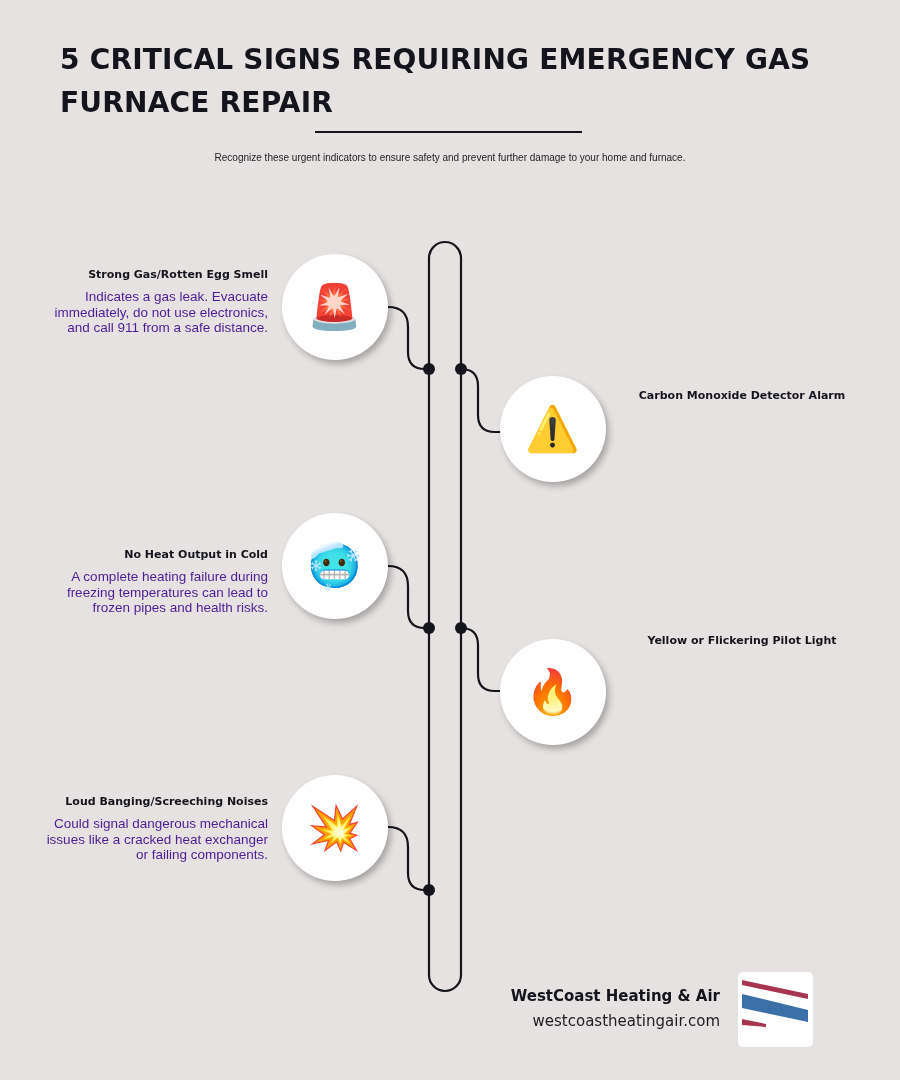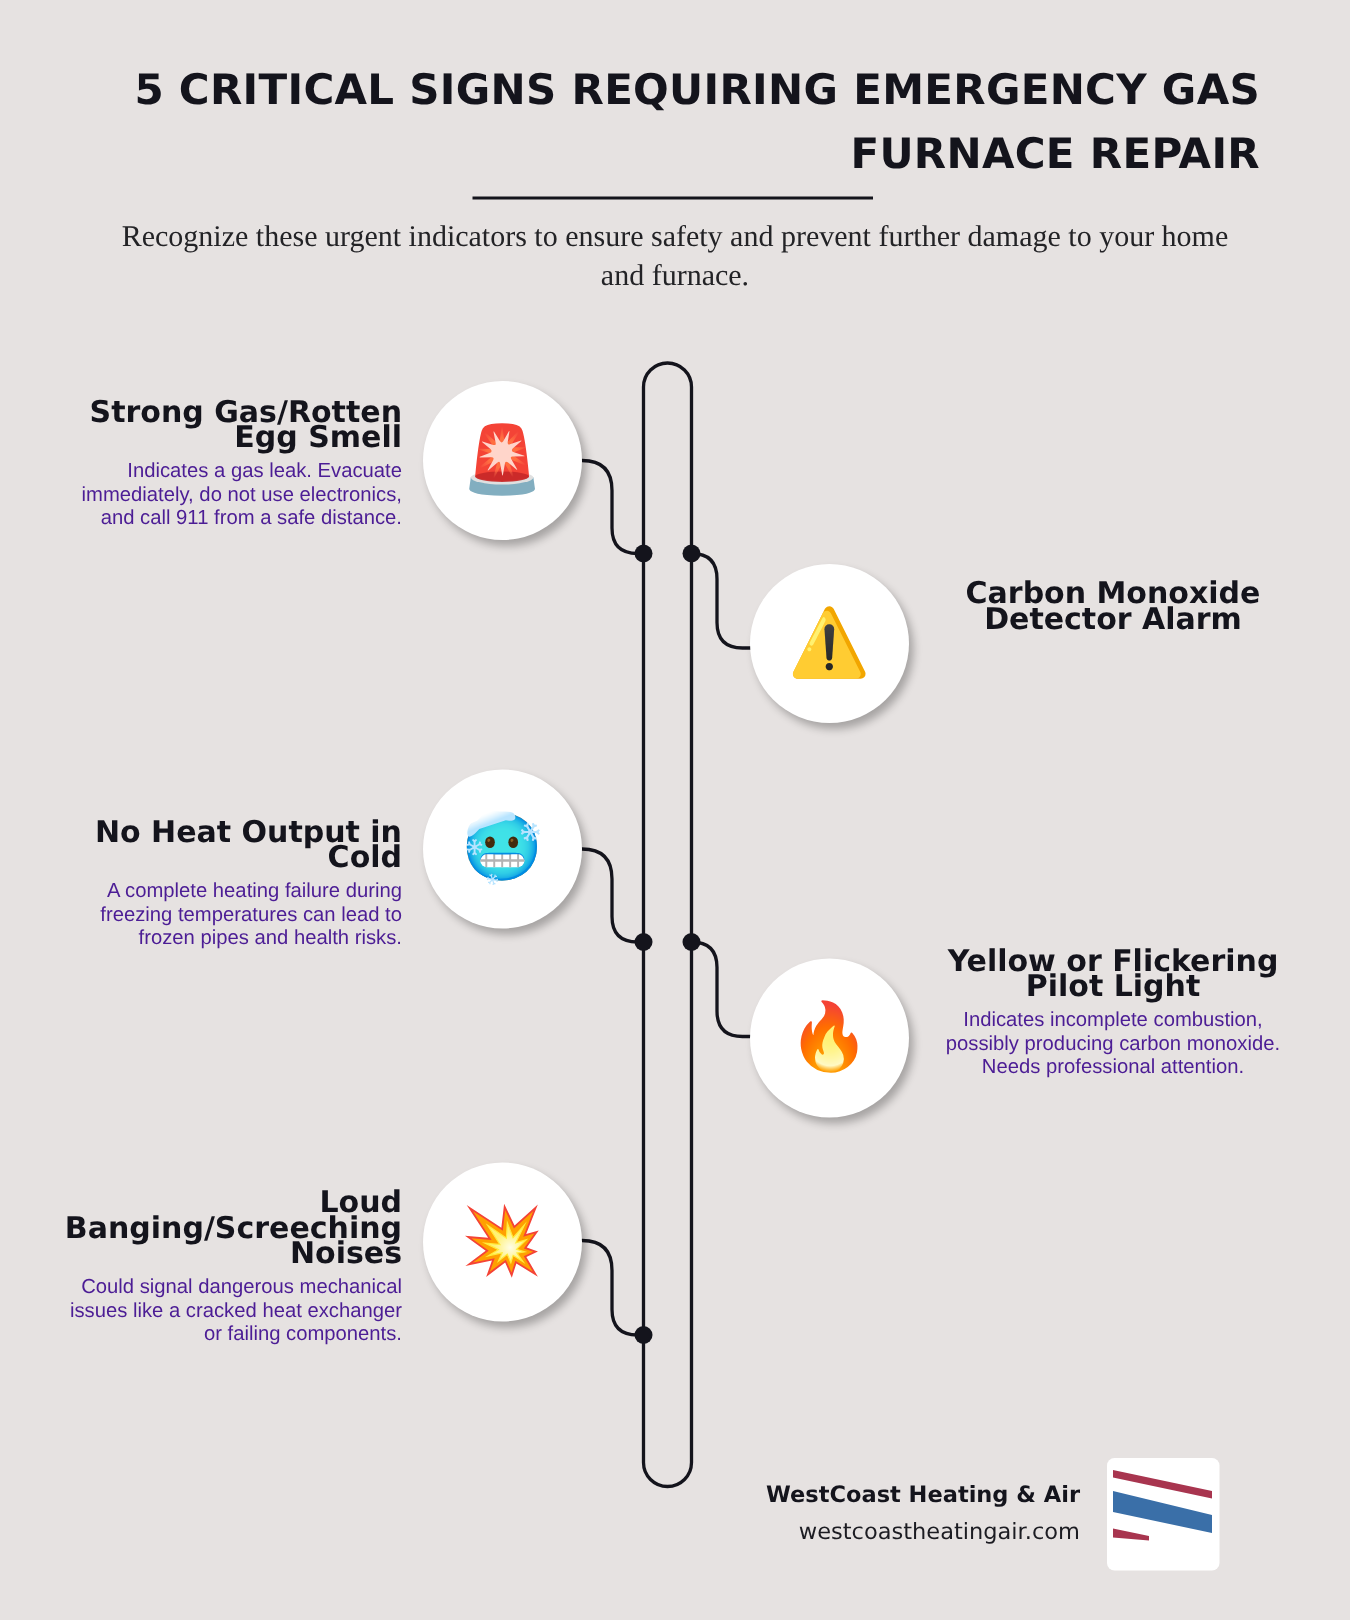--- a/index.html
+++ b/index.html
@@ -7,41 +7,41 @@
     body {
       background: #e6e2e1;
       font-family: "DejaVu Sans", sans-serif;
       color: #14141c;
       position: relative;
       overflow: hidden;
     }
     .title {
       position: absolute;
       left: 0; right: 0; top: 38px;
-      text-align: right;
+      text-align: left;
       font-family: "DejaVu Sans", sans-serif;
       font-weight: bold;
       font-size: 28px;
       line-height: 43px;
       letter-spacing: 0.2px;
       color: #14141c;
       padding: 0 60px;
     }
     .title-rule {
       position: absolute;
       left: 315px; top: 131px;
       width: 267px; height: 2px;
       background: #14141c;
     }
     .subtitle {
       position: absolute;
       left: 70px; right: 70px; top: 145px;
       text-align: center;
-      font-family: Liberation Serif, serif;
-      font-size: 20px;
+      font-family: Liberation Sans, sans-serif;
+      font-size: 10px;
       line-height: 26px;
       color: #232326;
     }
     svg.track {
       position: absolute; left: 0; top: 0;
       width: 900px; height: 1080px;
       pointer-events: none;
     }
     .circle {
       position: absolute;
@@ -52,21 +52,21 @@
       display: flex; align-items: center; justify-content: center;
       font-size: 44px;
       line-height: 1;
     }
     .sign-text { position: absolute; }
     .sign-text.left { text-align: right; }
     .sign-text.right { text-align: center; }
     .sign-title {
       font-family: "DejaVu Sans", sans-serif;
       font-weight: bold;
-      font-size: 20px;
+      font-size: 11px;
       line-height: 17px;
       color: #14141c;
       margin-bottom: 6px;
     }
     .sign-desc {
       font-family: Liberation Sans, sans-serif;
       font-size: 13.5px;
       line-height: 15.5px;
       color: #4c1d95;
     }
@@ -149,21 +149,20 @@
 </div>
 <div class="circle" style="left:282px; top:513px;">
   <span>🥶</span>
 </div>
 
 <div class="circle" style="left:500px; top:639px;">
   <span>🔥</span>
 </div>
 <div class="sign-text right" style="left:622px; top:632px; width:240px;">
   <div class="sign-title">Yellow or Flickering Pilot Light</div>
-  <div class="sign-desc">Indicates incomplete combustion, possibly producing carbon monoxide. Needs professional attention.</div>
 </div>
 
 <div class="sign-text left" style="left:40px; top:793px; width:228px;">
   <div class="sign-title">Loud Banging/Screeching Noises</div>
   <div class="sign-desc">Could signal dangerous mechanical issues like a cracked heat exchanger or failing components.</div>
 </div>
 <div class="circle" style="left:282px; top:775px;">
   <span>💥</span>
 </div>
 

